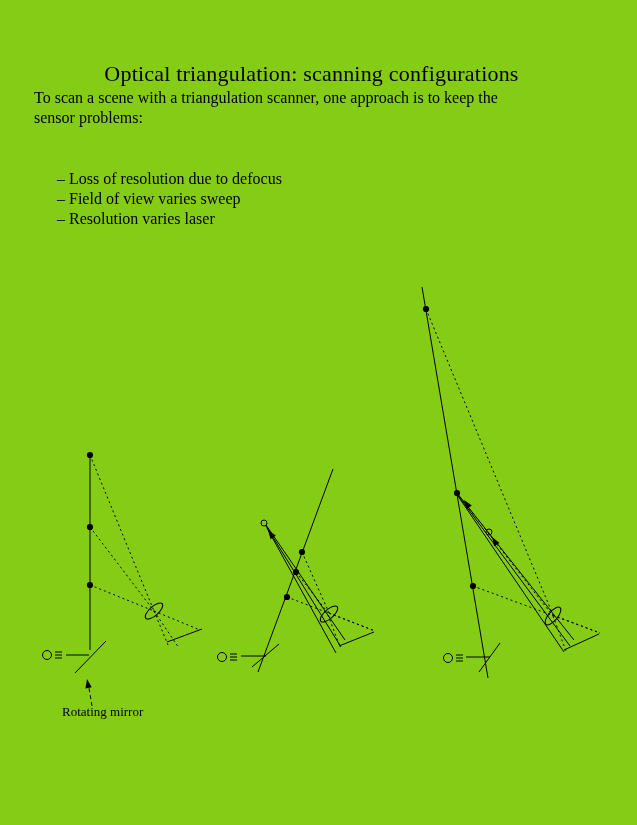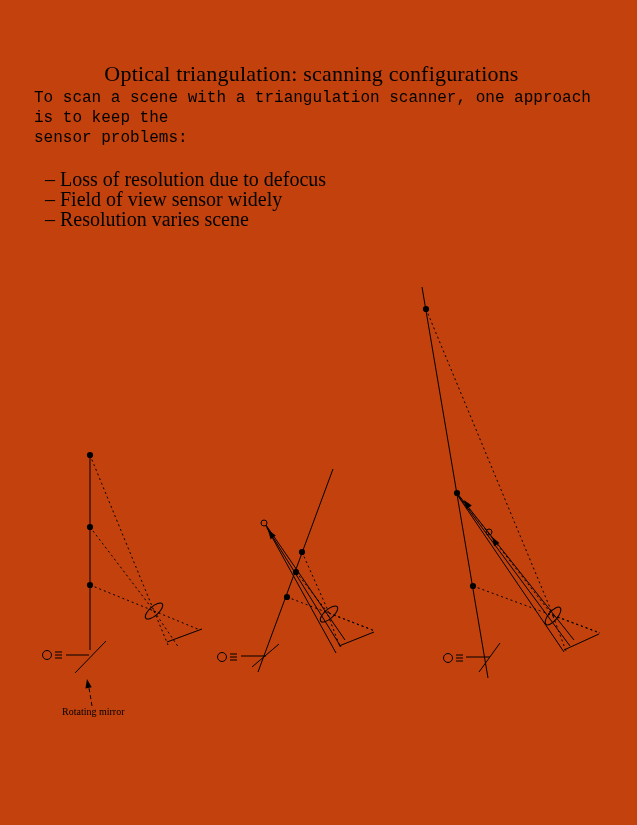--- a/index.html
+++ b/index.html
@@ -1,74 +1,73 @@
 <!DOCTYPE html>
 <html><head>
 <meta charset="utf-8">
 <style>
   html,body{margin:0;padding:0;background:#888;}
   .page{
     position:relative;
     width:637px;height:825px;
-    background:#c2410c;
+    background:#84cc16;
     color:#000000;
     font-family:"Liberation Serif","DejaVu Serif",serif;
     overflow:hidden;
     margin:0 auto;
   }
   .title{
     position:absolute;
     top:46px;left:0;right:14px;
     text-align:center;
     font-size:22px;
     font-weight:normal;
     letter-spacing:0.2px;
   }
   .intro{
     position:absolute;
     top:88px;left:34px;right:20px;
     font-size:16px;
     line-height:20px;
-    font-family:Liberation Mono, monospace;
   }
   .problems{
     position:absolute;
-    top:169px;left:45px;right:20px;
-    font-size:20px;
+    top:169px;left:57px;right:20px;
+    font-size:16px;
     line-height:20px;
   }
   .fig-canvas{
     position:absolute;
     top:0;left:0;
     width:637px;height:825px;
   }
   .caption{
     position:absolute;
     left:62px;top:704px;
-    font-size:10px;
+    font-size:13px;
     line-height:16px;
     font-family:Liberation Serif, serif;
   }
 </style>
 </head>
 <body>
 
 <div class="page">
 
   <h1 class="title">Optical triangulation: scanning configurations</h1>
 
   <div class="intro">
     <div>To scan a scene with a triangulation scanner, one approach is to keep the</div>
     <div>sensor problems:</div>
   </div>
 
   <div class="problems">
     <div>– Loss of resolution due to defocus</div>
-    <div>– Field of view sensor widely</div>
-    <div>– Resolution varies scene</div>
+    <div>– Field of view varies sweep</div>
+    <div>– Resolution varies laser</div>
   </div>
 
   <svg class="fig-canvas" id="figures" viewBox="0 0 637 825" xmlns="http://www.w3.org/2000/svg">
       <g>
         <line x1="90" y1="455" x2="154" y2="611" stroke="#000000" stroke-width="1" stroke-dasharray="2,3"></line>
         <line x1="90" y1="527" x2="154" y2="611" stroke="#000000" stroke-width="1" stroke-dasharray="2,3"></line>
         <line x1="90" y1="585" x2="154" y2="611" stroke="#000000" stroke-width="1" stroke-dasharray="2,3"></line>
         <line x1="154" y1="611" x2="168" y2="645" stroke="#000000" stroke-width="1" stroke-dasharray="2,3"></line>
         <line x1="154" y1="611" x2="179" y2="648" stroke="#000000" stroke-width="1" stroke-dasharray="2,3"></line>
         <line x1="154" y1="611" x2="200" y2="630" stroke="#000000" stroke-width="1" stroke-dasharray="2,3"></line>

